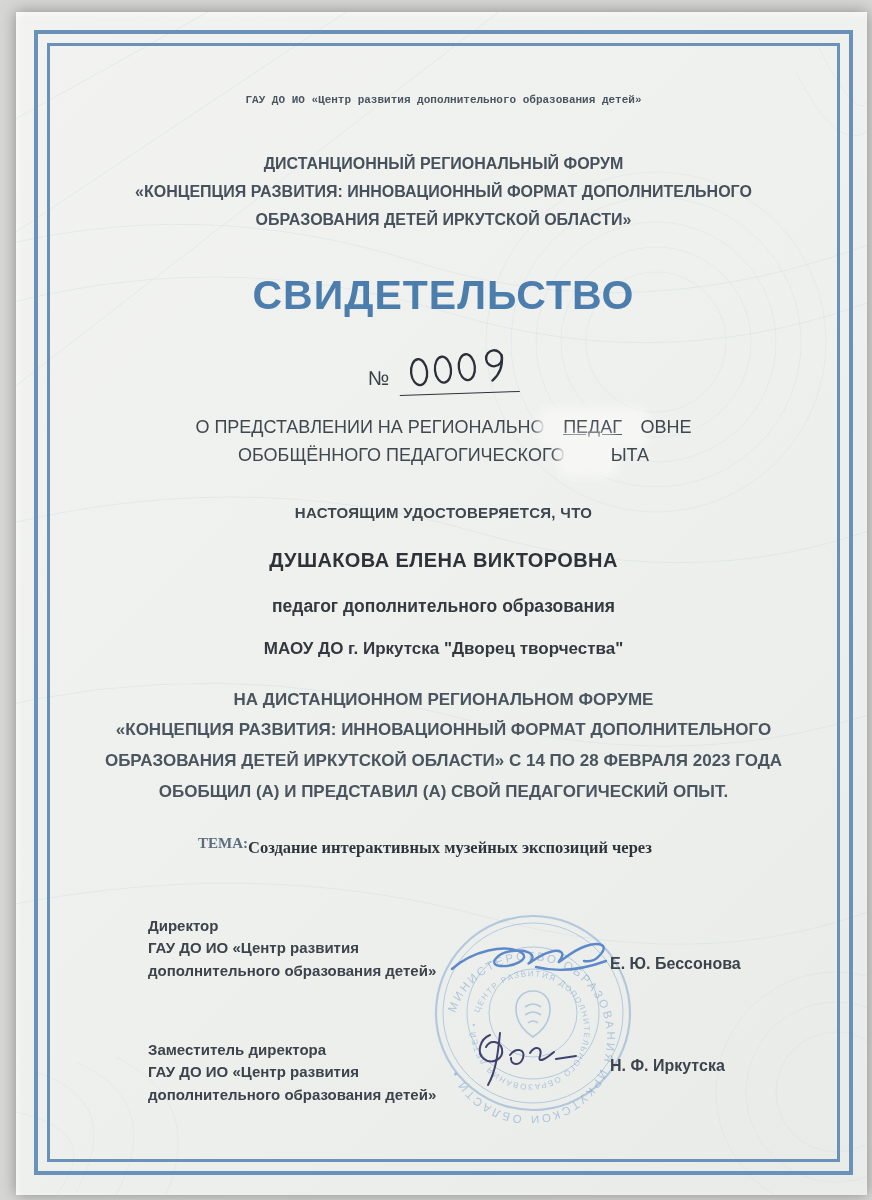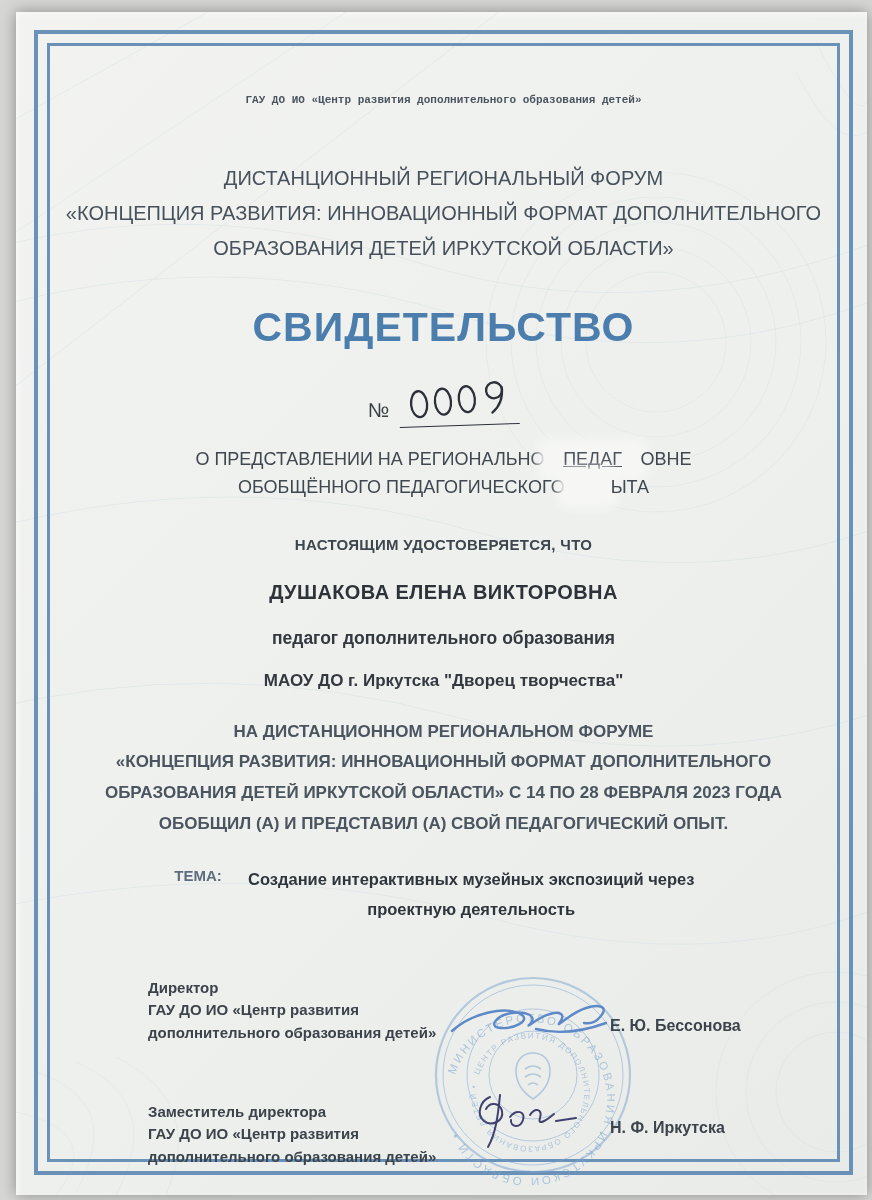--- a/index.html
+++ b/index.html
@@ -21,21 +21,21 @@
   }
   .frame-inner{
     position:absolute;left:9px;top:9px;right:9px;bottom:9px;
     border:3px solid #6a92b8;
   }
   .content{
     position:absolute;left:40px;top:40px;right:36px;bottom:42px;
     z-index:2;text-align:center;color:#3f474f;
   }
   .org-line{margin-top:42px;font-size:11px;font-weight:600;color:#4a545e;font-family:Liberation Mono, monospace;}
-  .forum-title{margin-top:55px;font-size:20px;font-weight:400;color:#47515b;line-height:1.75;}
+  .forum-title{margin-top:44px;font-size:16px;font-weight:700;color:#47515b;line-height:1.75;}
   .cert-title{
     margin-top:38px;font-size:41px;font-weight:700;color:#4b7dad;letter-spacing:1px;
   }
   .number-row{
     margin-top:30px;display:flex;justify-content:center;align-items:flex-end;gap:10px;
   }
   .number-label{font-size:20px;color:#3a4048;padding-bottom:4px;}
   .number-value{
     display:inline-block;border-bottom:1.6px solid #2c3139;padding:0 4px 2px 4px;
     transform:rotate(-2deg);
@@ -47,21 +47,21 @@
     color:#4a525c;border-radius:4px;
   }
   .patch.gap1{width:96px;text-decoration:underline;}
   .patch.gap2{width:46px;color:transparent;}
   .certify-line{margin-top:34px;font-size:15px;font-weight:600;color:#3d454d;letter-spacing:.3px;}
   .recipient-name{margin-top:28px;font-size:20px;font-weight:700;color:#2e333a;letter-spacing:.4px;}
   .recipient-position{margin-top:24px;font-size:17.5px;font-weight:600;color:#33393f;}
   .recipient-org{margin-top:22px;font-size:17px;font-weight:600;color:#33393f;}
   .body-par{margin-top:26px;font-size:17px;font-weight:700;color:#4b555f;line-height:1.8;}
   .theme-row{
-    margin-top:26px;display:flex;text-align:center;padding-left:92px;
+    margin-top:26px;display:flex;text-align:right;padding-left:92px;font-family:Liberation Serif, serif;
   }
   .theme-label{flex:0 0 100px;font-size:15px;font-weight:600;color:#5d6d7e;padding-top:2px;}
   .theme-text{font-size:16.5px;font-weight:700;color:#2f353c;line-height:1.8;}
   .sign-area{position:relative;height:252px;margin:52px 30px 0 92px;text-align:left;}
   .role-block{position:absolute;left:0;font-size:15px;font-weight:600;color:#3c434b;line-height:1.5;}
   .role-director{top:0;}
   .role-deputy{top:124px;}
   .sig-name{position:absolute;font-size:16px;font-weight:600;color:#3c434b;}
   .name-director{left:462px;top:40px;}
   .name-deputy{left:462px;top:142px;}
@@ -150,21 +150,20 @@
       <div>НА ДИСТАНЦИОННОМ РЕГИОНАЛЬНОМ ФОРУМЕ</div>
       <div>«КОНЦЕПЦИЯ РАЗВИТИЯ: ИННОВАЦИОННЫЙ ФОРМАТ ДОПОЛНИТЕЛЬНОГО</div>
       <div>ОБРАЗОВАНИЯ ДЕТЕЙ ИРКУТСКОЙ ОБЛАСТИ» С 14 ПО 28 ФЕВРАЛЯ 2023 ГОДА</div>
       <div>ОБОБЩИЛ (А) И ПРЕДСТАВИЛ (А) СВОЙ ПЕДАГОГИЧЕСКИЙ ОПЫТ.</div>
     </div>
 
     <div class="theme-row">
       <div class="theme-label">ТЕМА:</div>
       <div class="theme-text">
         <div>Создание интерактивных музейных экспозиций через</div>
-        <div>проектную деятельность</div>
       </div>
     </div>
 
     <div class="sign-area">
 
       <svg class="stamp-svg" width="206" height="216" viewBox="0 0 206 216">
         <g opacity="0.5" fill="none" stroke="#7ba3cc">
           <circle cx="103" cy="106" r="97" stroke-width="2.2"></circle>
           <circle cx="103" cy="106" r="90" stroke-width="1"></circle>
           <circle cx="103" cy="106" r="66" stroke-width="1"></circle>

